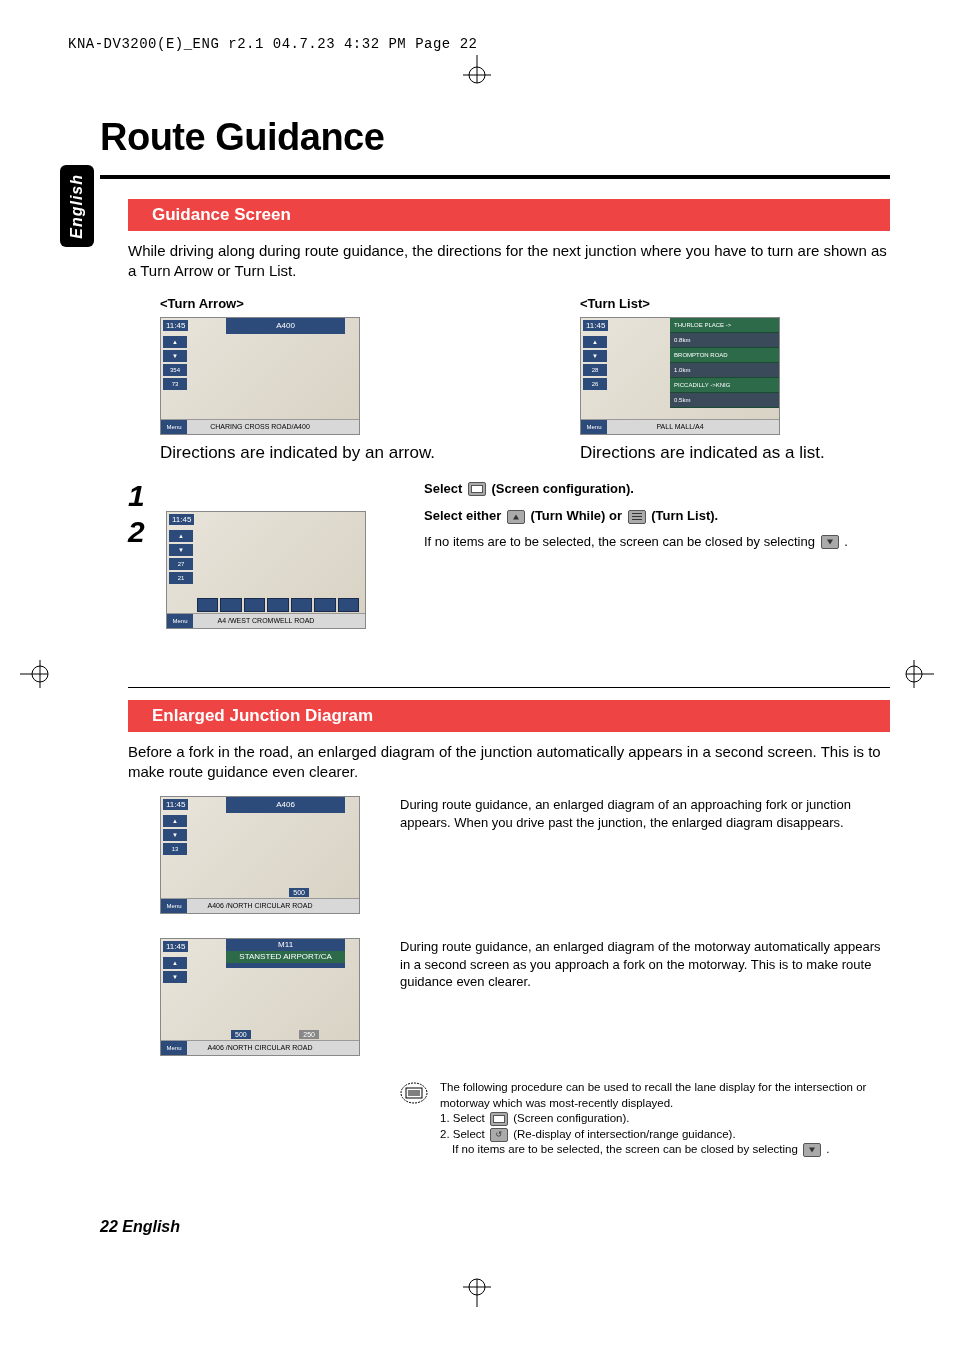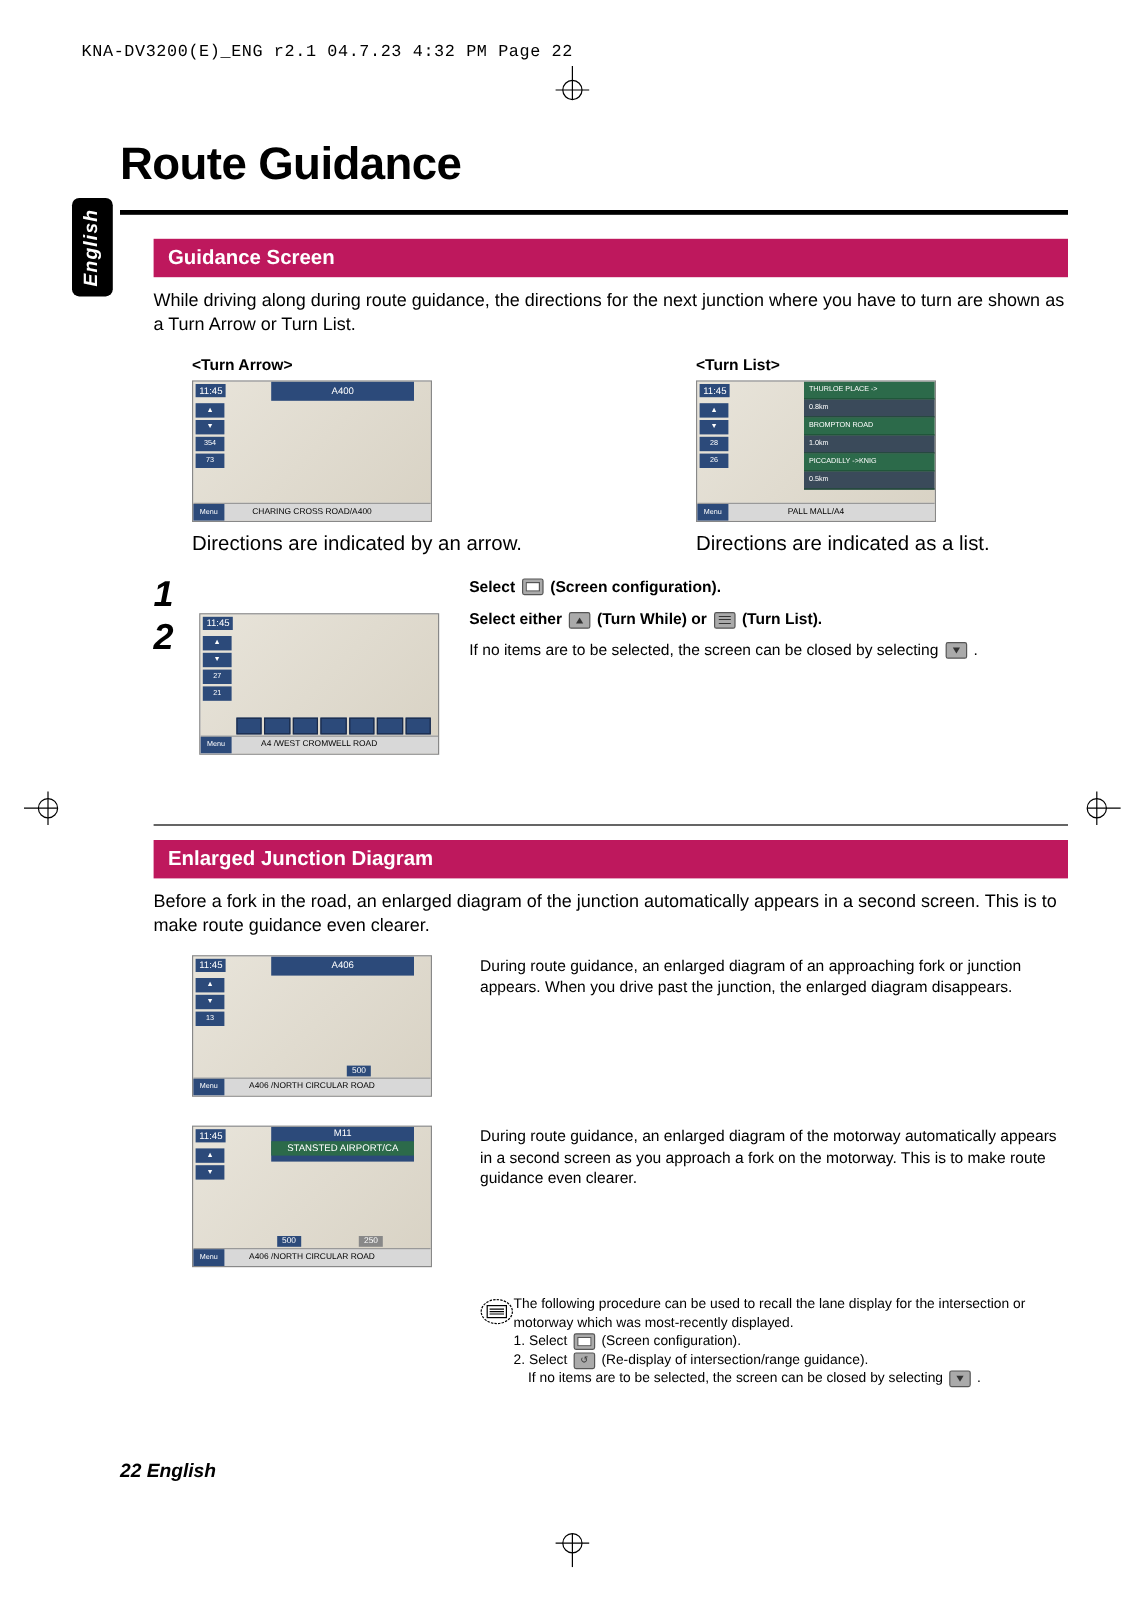--- a/index.html
+++ b/index.html
@@ -91,25 +91,25 @@
     background: #000;
     margin-bottom: 20px;
   }
   .thin-rule {
     height: 1px;
     background: #000;
     margin-bottom: 12px;
   }
 
   .section-bar {
-    background: #be185d;
+    background: #ef4444;
     color: #fff;
     font-size: 17px;
     font-weight: bold;
-    padding: 6px 12px;
+    padding: 6px 24px;
     margin-left: 28px;
     margin-bottom: 10px;
   }
 
   .body-text {
     font-size: 15px;
     line-height: 1.35;
     margin-left: 28px;
     margin-bottom: 14px;
   }
@@ -280,20 +280,21 @@
   }
   .enlarged-text {
     flex: 1;
     font-size: 13px;
     line-height: 1.35;
   }
 
   .note-row {
     display: flex;
     margin-left: 300px;
+    gap: 12px;
     font-size: 11.5px;
     line-height: 1.35;
   }
   .note-icon {
     width: 28px;
     flex-shrink: 0;
     padding-top: 2px;
   }
   .note-body { flex: 1; }
 
@@ -432,21 +433,21 @@
               <div></div>
               <div></div>
               <div></div>
               <div></div>
               <div></div>
           </div>
           <div class="ss-bottom">A4 /WEST CROMWELL ROAD</div>
           <div class="ss-menu">Menu</div>
         </div>
       </div>
-      <div style="flex:1; margin-left:23px; font-size:13px;">
+      <div style="flex:1; margin-left:56px; font-size:13px;">
         <p style="margin:0 0 12px 0;">
           <span class="bold" style="font-weight:bold;">Select </span><span class="inline-icon screen"></span><span class="bold" style="font-weight:bold;"> (Screen configuration).</span>
         </p>
         <p style="margin:0 0 10px 0; font-weight:bold;">
           <span>Select either </span><span class="inline-icon arrow-btn"></span><span> (Turn While) or </span><span class="inline-icon list-btn"></span><span> (Turn List).</span>
         </p>
         <p style="margin:0;">
           <span>If no items are to be selected, the screen can be closed by selecting </span><span class="inline-icon down-btn"></span><span> .</span>
         </p>
       </div>

